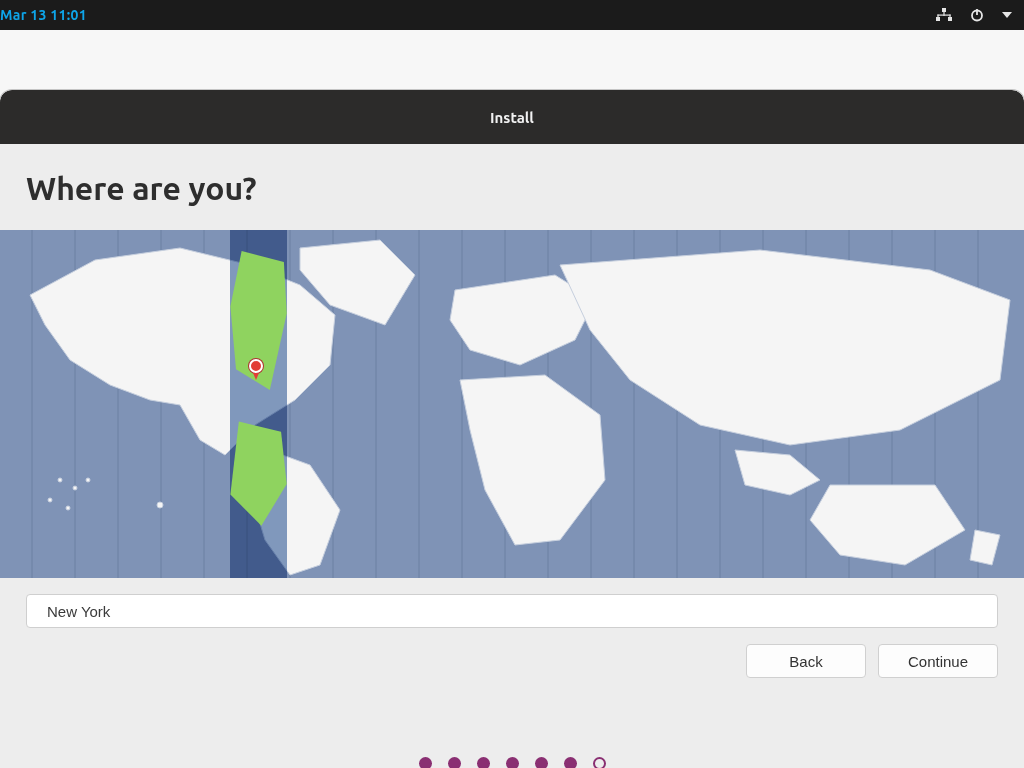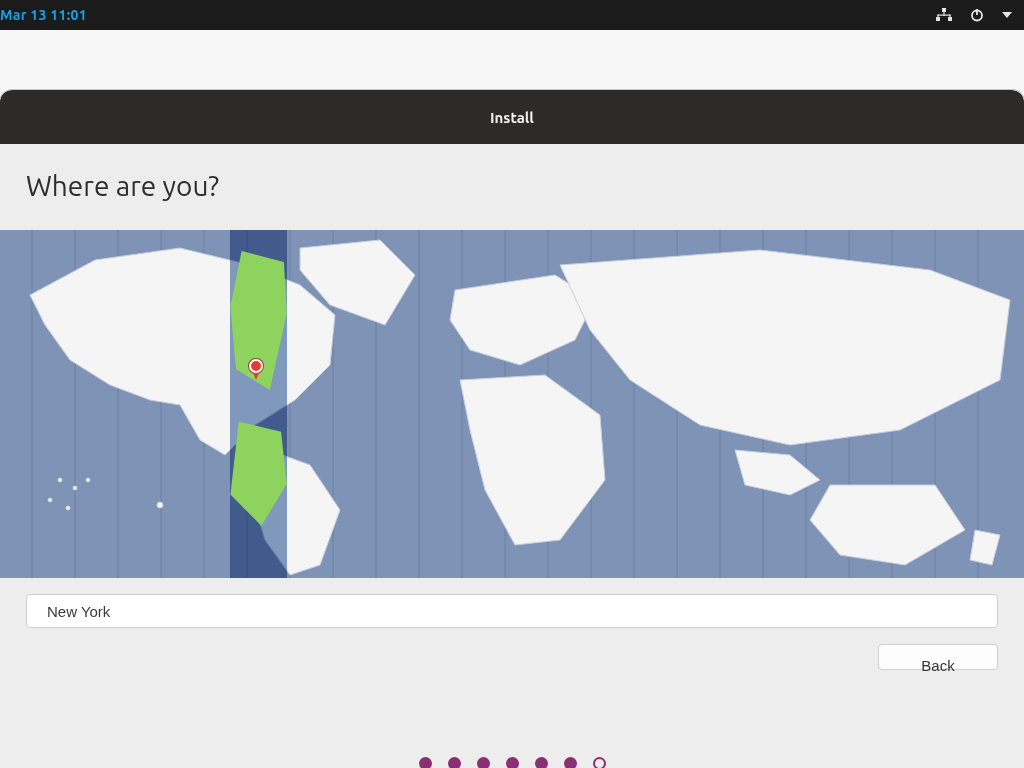--- a/index.html
+++ b/index.html
@@ -10,37 +10,37 @@
   .topbar .clock { letter-spacing: 0.3px; }
   .topbar .tray { position: absolute; right: 12px; top: 0; height: 30px; display: flex; align-items: center; gap: 18px; }
   .topbar .tray span { display: inline-flex; align-items: center; color: #e6e6e6; }
   .topbar svg { display: block; }
 
   
   .window { position: absolute; left: 0; top: 50px; width: 1024px; height: 718px; background: #ededed; border-top-left-radius: 12px; border-top-right-radius: 12px; overflow: hidden; box-shadow: 0 0 0 1px rgba(0,0,0,.2); margin-top: 40px; }
   .titlebar { height: 54px; background: #2c2b2a; color: #f2f2f2; display: flex; align-items: center; justify-content: center; font-size: 15px; font-weight: 700; border-top-left-radius: 12px; border-top-right-radius: 12px; }
 
   .content { position: absolute; left: 0; top: 54px; right: 0; bottom: 0; background: #ededed; }
-  .heading { position: absolute; left: 26px; top: 26px; font-size: 28px; font-weight: 400; color: #2e2e2e; }
+  .heading { position: absolute; left: 26px; top: 26px; font-size: 32px; font-weight: 700; color: #2e2e2e; }
 
   
   .map { position: absolute; left: 0; top: 86px; width: 1024px; height: 348px; background: #7f93b6; overflow: hidden; }
   .map .world { position: absolute; left: 0; top: 0; width: 1024px; height: 348px; }
   .map .tz-highlight { position: absolute; top: 0; bottom: 0; background: rgba(32,78,147,.55); mix-blend-mode: multiply; }
   .map .tz-green { position: absolute; background: #8fd35f; }
   .map .pin { position: absolute; width: 14px; height: 14px; border-radius: 50%; background: #e23d36; border: 2px solid #fff; box-shadow: 0 0 0 1px #b03330; transform: translate(-50%,-50%); }
   .map .pin::after { content: ""; position: absolute; left: 50%; top: 12px; width: 0; height: 0; border-left: 3px solid transparent; border-right: 3px solid transparent; border-top: 7px solid #e23d36; transform: translateX(-50%); }
   .map .tzgrid line { stroke: #6d80a2; stroke-width: 1; }
 
   
   .loc-input { position: absolute; left: 26px; right: 26px; top: 450px; height: 34px; background: #fff; border: 1px solid #cfcfcf; border-radius: 4px; padding: 0 20px; font-size: 15px; color: #3a3a3a; outline: none; }
 
   
   .btn-row { position: absolute; right: 26px; top: 500px; display: flex; gap: 12px; }
-  .btn { min-width: 120px; height: 23px; background: #fdfdfd; border: 1px solid #d0d0d0; border-radius: 4px; font-size: 15px; color: #333; cursor: pointer; padding: 12px 18px; }
+  .btn { min-width: 120px; height: 34px; background: #fdfdfd; border: 1px solid #d0d0d0; border-radius: 4px; font-size: 15px; color: #333; cursor: pointer; padding: 4px 18px; }
 
   
   .dots { position: absolute; left: 0; right: 0; bottom: 38px; display: flex; justify-content: center; gap: 16px; }
   .dot { width: 13px; height: 13px; border-radius: 50%; background: #8a2f72; }
   .dot.hollow { background: transparent; border: 2px solid #8a2f72; }
 </style>
 </head>
 <body>
 
 <div class="topbar">
@@ -141,20 +141,21 @@
       <div class="tz-green" style="left:22.5%; width:5.5%; top:6%; height:40%; clip-path: polygon(20% 0, 95% 8%, 100% 45%, 70% 100%, 10% 85%, 0 40%);"></div>
       <div class="tz-green" style="left:22.5%; width:5.5%; top:55%; height:30%; clip-path: polygon(15% 0, 90% 10%, 100% 60%, 55% 100%, 0 70%);"></div>
 
       <div class="pin" style="left:25%; top:39%;"></div>
     </div>
 
     <input class="loc-input" type="text" value="New York" style="">
 
     <div class="btn-row">
       <button class="btn">Back</button>
+      <button class="btn">Continue</button>
     </div>
 
     <div class="dots">
       <div class="dot"></div>
       <div class="dot"></div>
       <div class="dot"></div>
       <div class="dot"></div>
       <div class="dot"></div>
       <div class="dot"></div>
       <div class="dot hollow"></div>

